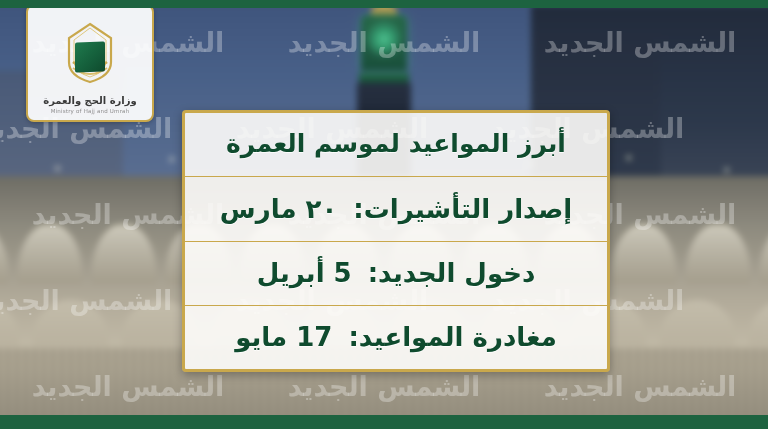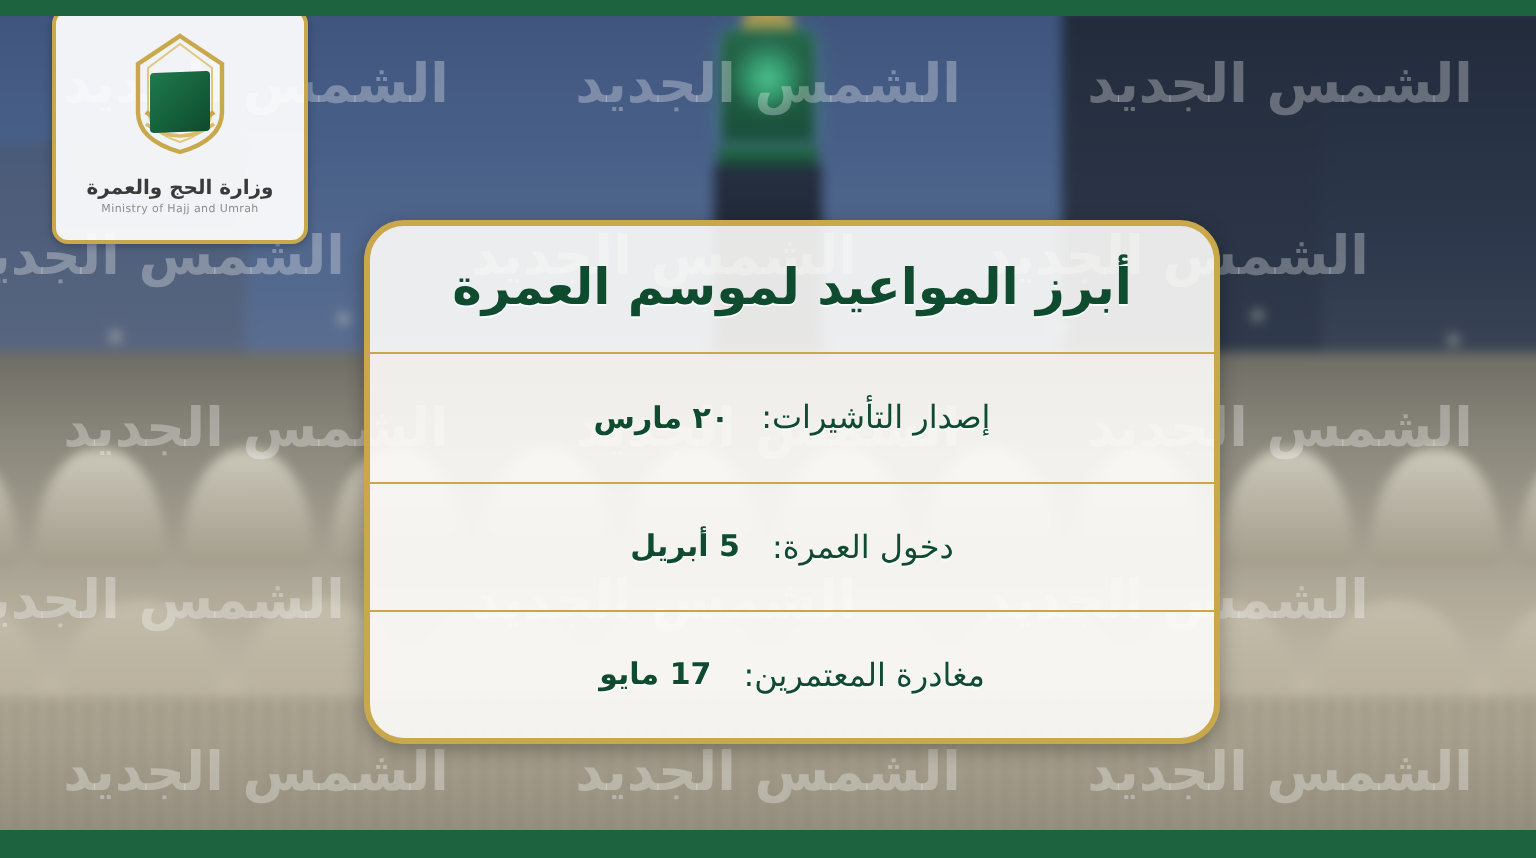--- a/index.html
+++ b/index.html
@@ -167,21 +167,21 @@
     background:#1d6340; z-index:6;
   }
 
   
   .logo-panel {
     position:absolute; left:26px; top:4px;
     width:128px; height:118px;
     background:rgba(255,255,255,.93);
     border:2px solid #c9a84c;
     border-radius:8px;
-    display:flex; flex-direction:column; align-items:center; justify-content:flex-start;
+    display:flex; flex-direction:column; align-items:center; justify-content:center;
     padding-top:8px;
     z-index:5;
     box-shadow:0 1px 4px rgba(0,0,0,.25);
   }
   .logo-mark { position:relative; width:74px; height:74px; }
   .logo-mark .shield {
     position:absolute; left:50%; top:2px; transform:translateX(-50%);
     width:50px; height:62px;
   }
   .logo-mark .kaaba {
@@ -200,21 +200,21 @@
     text-align:center; direction:ltr;
   }
 
   
   .card {
     position:absolute;
     left:182px; top:110px;
     width:428px; height:262px;
     background:rgba(253,252,249,.90);
     border:3px solid #c9a84c;
-    border-radius:20px;
+    border-radius:4px;
     box-shadow:0 3px 10px rgba(0,0,0,.30);
     display:flex; flex-direction:column;
     overflow:hidden;
     z-index:5;
   }
   .card-row {
     flex:1;
     display:flex; align-items:center; justify-content:center;
     border-bottom:1.5px solid #c9a84c;
     padding:0 14px;
@@ -224,25 +224,25 @@
   .title-text {
     font-size:25px; font-weight:bold; color:#0f4b2e;
     text-align:center; line-height:1.15;
     text-shadow:0 1px 0 rgba(255,255,255,.8);
   }
   .row-line {
     display:flex; align-items:center; justify-content:center;
     gap:16px; width:100%;
   }
   .row-label {
-    font-size:16px; font-weight:normal; color:#0f4b2e; white-space:nowrap;
+    font-size:26px; font-weight:bold; color:#0f4b2e; white-space:nowrap;
     text-shadow:0 1px 0 rgba(255,255,255,.8);
   }
   .row-value {
-    font-size:15px; font-weight:bold; color:#0f4b2e; white-space:nowrap;
+    font-size:26px; font-weight:bold; color:#0f4b2e; white-space:nowrap;
     text-shadow:0 1px 0 rgba(255,255,255,.8);
   }
 </style>
 </head>
 <body>
 
 <div id="stage">
 
   <div class="photo">
     <div class="sky"></div>
@@ -368,27 +368,27 @@
 
     <div class="card-row">
       <div class="row-line">
         <span class="row-label">إصدار التأشيرات:</span>
         <span class="row-value">٢٠ مارس</span>
       </div>
     </div>
 
     <div class="card-row">
       <div class="row-line">
-        <span class="row-label">دخول العمرة:</span>
+        <span class="row-label">دخول الجديد:</span>
         <span class="row-value">5 أبريل</span>
       </div>
     </div>
 
     <div class="card-row">
       <div class="row-line">
-        <span class="row-label">مغادرة المعتمرين:</span>
+        <span class="row-label">مغادرة المواعيد:</span>
         <span class="row-value">17 مايو</span>
       </div>
     </div>
 
   </div>
 
 </div>
 
 </body></html>

